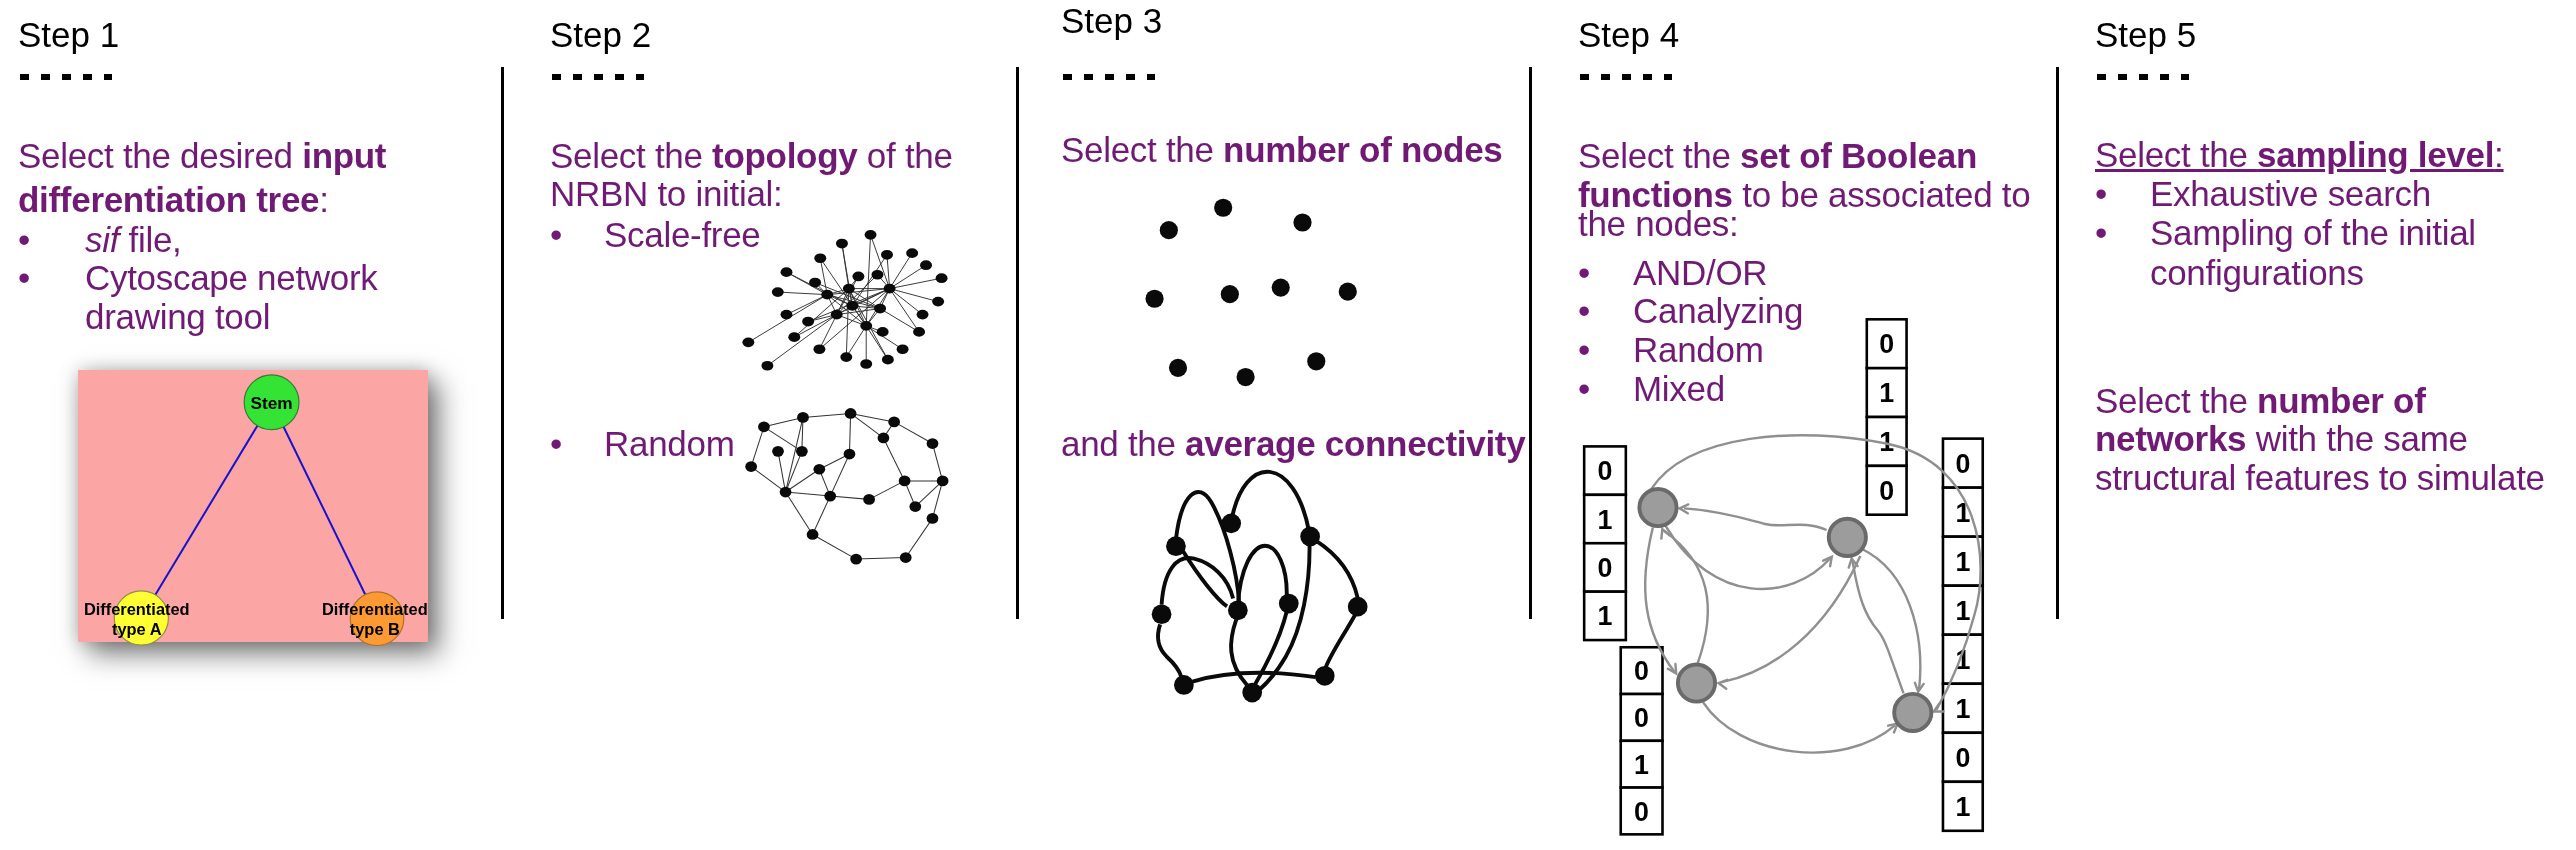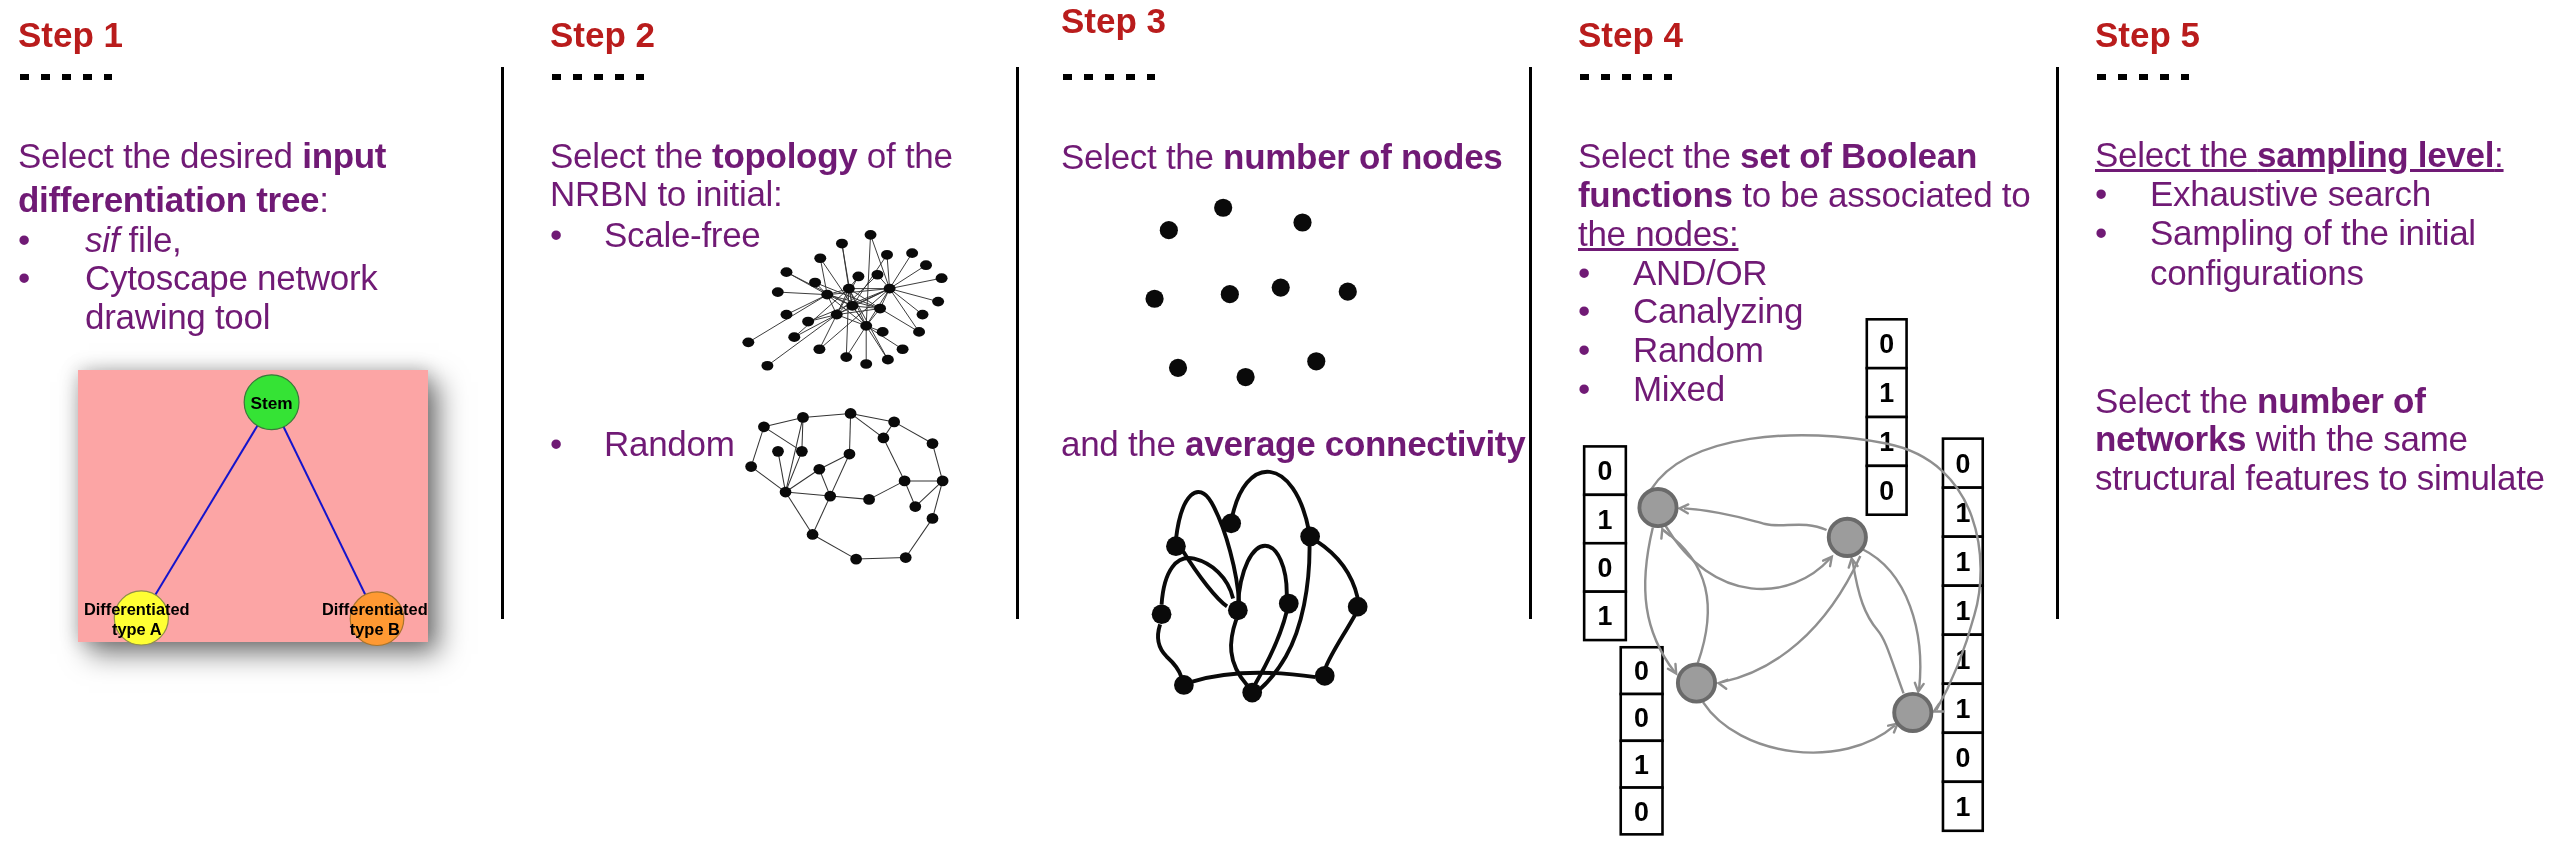--- a/index.html
+++ b/index.html
@@ -1,19 +1,19 @@
 <!DOCTYPE html>
 <html style="font-size:14px"><head><meta charset="utf-8">
 <style>
 html,body { margin:0; padding:0; }
 body { width:2576px; height:851px; background:#ffffff; font-family:"Liberation Sans",sans-serif; position:relative; overflow:hidden; }
 .col { position:absolute; font-size:35px; line-height:39px; color:#701a75; white-space:nowrap; letter-spacing:-0.3px; }
 .col { }
 .bu { position:absolute; left:0; }
-.hdr { position:absolute; font-size:35px; line-height:39px; font-weight:bold; color:#b91c1c; }
+.hdr { position:absolute; font-size:35px; line-height:39px; font-weight:normal; color:#000000; }
 .dash { position:absolute; width:92px; height:5.7px; background:repeating-linear-gradient(90deg,#000 0px,#000 9px,transparent 9px,transparent 21px); }
 .vline { position:absolute; top:67px; height:552px; width:2.6px; background:#000; }
 .abs { position:absolute; }
 .treewrap { position:absolute; left:78px; top:370px; width:350px; height:272px; background:#fca5a5; box-shadow:11.2px 12px 26px rgba(0,0,0,0.50), 0 0 17.3px rgba(0,0,0,0.22); }
 .nlab { font-family:"Liberation Sans",sans-serif; font-weight:bold; font-size:19px; text-anchor:middle; fill:#000; }
 .dig { font-family:"Liberation Sans",sans-serif; font-weight:bold; font-size:31px; text-anchor:middle; fill:#000; }
 </style></head>
 <body>
 <div class="hdr" style="left:18px;top:14.5px;">Step 1</div>
 <div class="dash" style="left:20px;top:74px;"></div>
@@ -31,25 +31,25 @@
 <div class="vline" style="left:2056px;"></div>
 <div class="col" style="left:18px;top:136px;">Select the desired <b>input</b></div>
 <div class="col" style="left:18px;top:180px;"><b>differentiation tree</b>:</div>
 <div class="col" style="left:18px;top:220px;padding-left:67px;"><span class="bu">•</span><i>sif</i> file,</div>
 <div class="col" style="left:18px;top:258px;padding-left:67px;"><span class="bu">•</span>Cytoscape network</div>
 <div class="col" style="left:18px;top:297px;padding-left:67px;">drawing tool</div>
 <div class="col" style="left:550px;top:136px;">Select the <b>topology</b> of the</div>
 <div class="col" style="left:550px;top:174px;">NRBN to initial:</div>
 <div class="col" style="left:550px;top:215px;padding-left:54px;"><span class="bu">•</span>Scale-free</div>
 <div class="col" style="left:550px;top:424px;padding-left:54px;"><span class="bu">•</span>Random</div>
-<div class="col" style="left:1061px;top:137px;">Select the <b>number of nodes</b></div>
+<div class="col" style="left:1061px;top:130px;">Select the <b>number of nodes</b></div>
 <div class="col" style="left:1061px;top:424px;">and the <b>average connectivity</b></div>
 <div class="col" style="left:1578px;top:136px;">Select the <b>set of Boolean</b></div>
 <div class="col" style="left:1578px;top:175px;"><b>functions</b> to be associated to</div>
-<div class="col" style="left:1578px;top:214px;text-decoration:underline;">the nodes:</div>
+<div class="col" style="left:1578px;top:204px;">the nodes:</div>
 <div class="col" style="left:1578px;top:253px;padding-left:55px;"><span class="bu">•</span>AND/OR</div>
 <div class="col" style="left:1578px;top:291px;padding-left:55px;"><span class="bu">•</span>Canalyzing</div>
 <div class="col" style="left:1578px;top:330px;padding-left:55px;"><span class="bu">•</span>Random</div>
 <div class="col" style="left:1578px;top:369px;padding-left:55px;"><span class="bu">•</span>Mixed</div>
 <div class="col" style="left:2095px;top:135px;text-decoration:underline;">Select the <b>sampling level</b>:</div>
 <div class="col" style="left:2095px;top:174px;padding-left:55px;"><span class="bu">•</span>Exhaustive search</div>
 <div class="col" style="left:2095px;top:213px;padding-left:55px;"><span class="bu">•</span>Sampling of the initial</div>
 <div class="col" style="left:2095px;top:253px;padding-left:55px;">configurations</div>
 <div class="col" style="left:2095px;top:381px;">Select the <b>number of</b></div>
 <div class="col" style="left:2095px;top:419px;"><b>networks</b> with the same</div>

